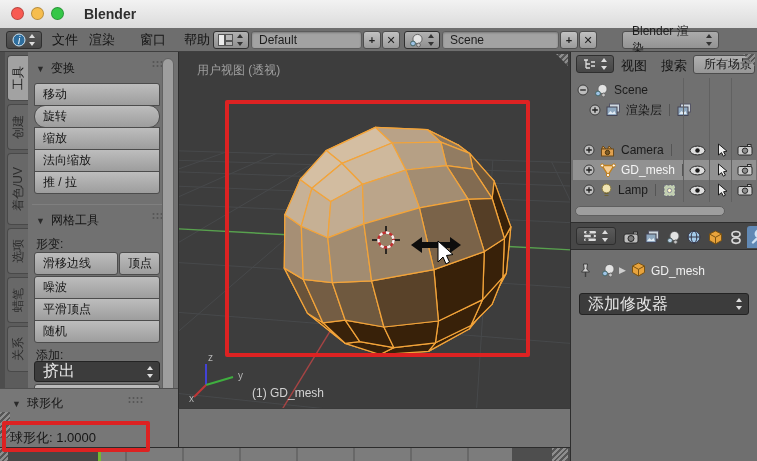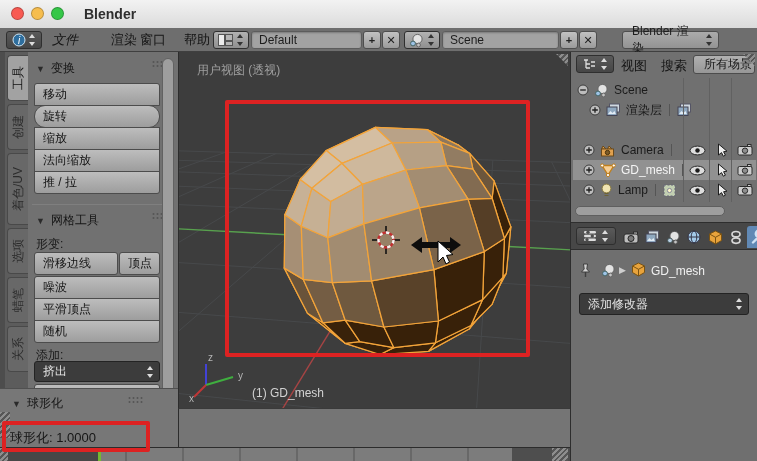--- a/index.html
+++ b/index.html
@@ -34,21 +34,21 @@
              white-space:nowrap;font-size:12px;}
   .shelf{left:28px;top:52px;width:150px;height:336px;background:#717171;}
   .panelhdr{font-size:12px;color:#151515;display:flex;align-items:center;gap:6px;}
   .tri{font-size:9px;color:#2a2a2a;}
   .tsbtn{left:6px;width:126px;height:23px;background:linear-gradient(#bdbdbd,#9d9d9d);
          border:1px solid #4c4c4c;color:#141414;display:flex;align-items:center;padding-left:8px;font-size:12px;}
   .tsbtn.first{border-radius:3px 3px 0 0;}
   .tsbtn.last{border-radius:0 0 3px 3px;}
   .tsbtn.only{border-radius:3px;}
   .darkdd{background:#3c3c3c;border:1px solid #232323;border-radius:3px;color:#e6e6e6;
-          display:flex;align-items:center;padding:0 5px 0 8px;font-size:12px;justify-content:space-between;}
+          display:flex;align-items:center;padding:0 5px 0 8px;font-size:16px;justify-content:space-between;}
   .sep{height:1px;background:#5e5e5e;border-bottom:1px solid #7f7f7f;}
   .scrollv{left:162px;top:58px;width:12px;height:358px;background:#9e9e9e;border:1px solid #626262;border-radius:6px;}
   .spherize{left:0;top:388px;width:178px;height:59px;background:#777777;border-top:1px solid #505050;}
   
   .viewport{left:178px;top:52px;width:392px;height:356px;background:#3d3d3d;border-left:1px solid #2c2c2c;}
   .vplabel{color:#9f9f9f;font-size:12px;}
   .objlabel{color:#d2d2d2;font-size:12px;}
   .vpbottom{left:178px;top:408px;width:392px;height:39px;background:#757575;border-top:1px solid #3a3a3a;border-left:1px solid #2c2c2c;}
   
   .timeline{left:0;top:447px;width:570px;height:14px;background:
@@ -90,22 +90,22 @@
             <text x="7" y="10.5" font-size="10" fill="#fff" text-anchor="middle" font-style="italic" font-family="serif">i</text>
           </svg>
         </span>
       <span class="icn">
           <svg width="8" height="14">
             <path d="M4 1 7 5 1 5Z" fill="#ddd"></path>
             <path d="M4 13 7 9 1 9Z" fill="#ddd"></path>
           </svg>
         </span>
     </div>
-    <div class="abs hmenu" style="left:48px;font-style:italic;">文件</div>
-    <div class="abs hmenu" style="left:107px;text-align:right;">渲染</div>
+    <div class="abs hmenu" style="left:48px;">文件</div>
+    <div class="abs hmenu" style="left:85px;text-align:right;">渲染</div>
     <div class="abs hmenu" style="left:136px;">窗口</div>
     <div class="abs hmenu" style="left:180px;">帮助</div>
 
     <div class="abs iconbtn light" style="left:213px;width:36px;">
       <span class="icn">
           <svg width="15" height="12">
             <rect x="0.5" y="0.5" width="6" height="11" fill="#ececec" stroke="#555"></rect>
             <rect x="7.5" y="0.5" width="7" height="6" fill="#b5b5b5" stroke="#555"></rect>
             <rect x="7.5" y="7.5" width="7" height="4" fill="#b5b5b5" stroke="#555"></rect>
           </svg>

